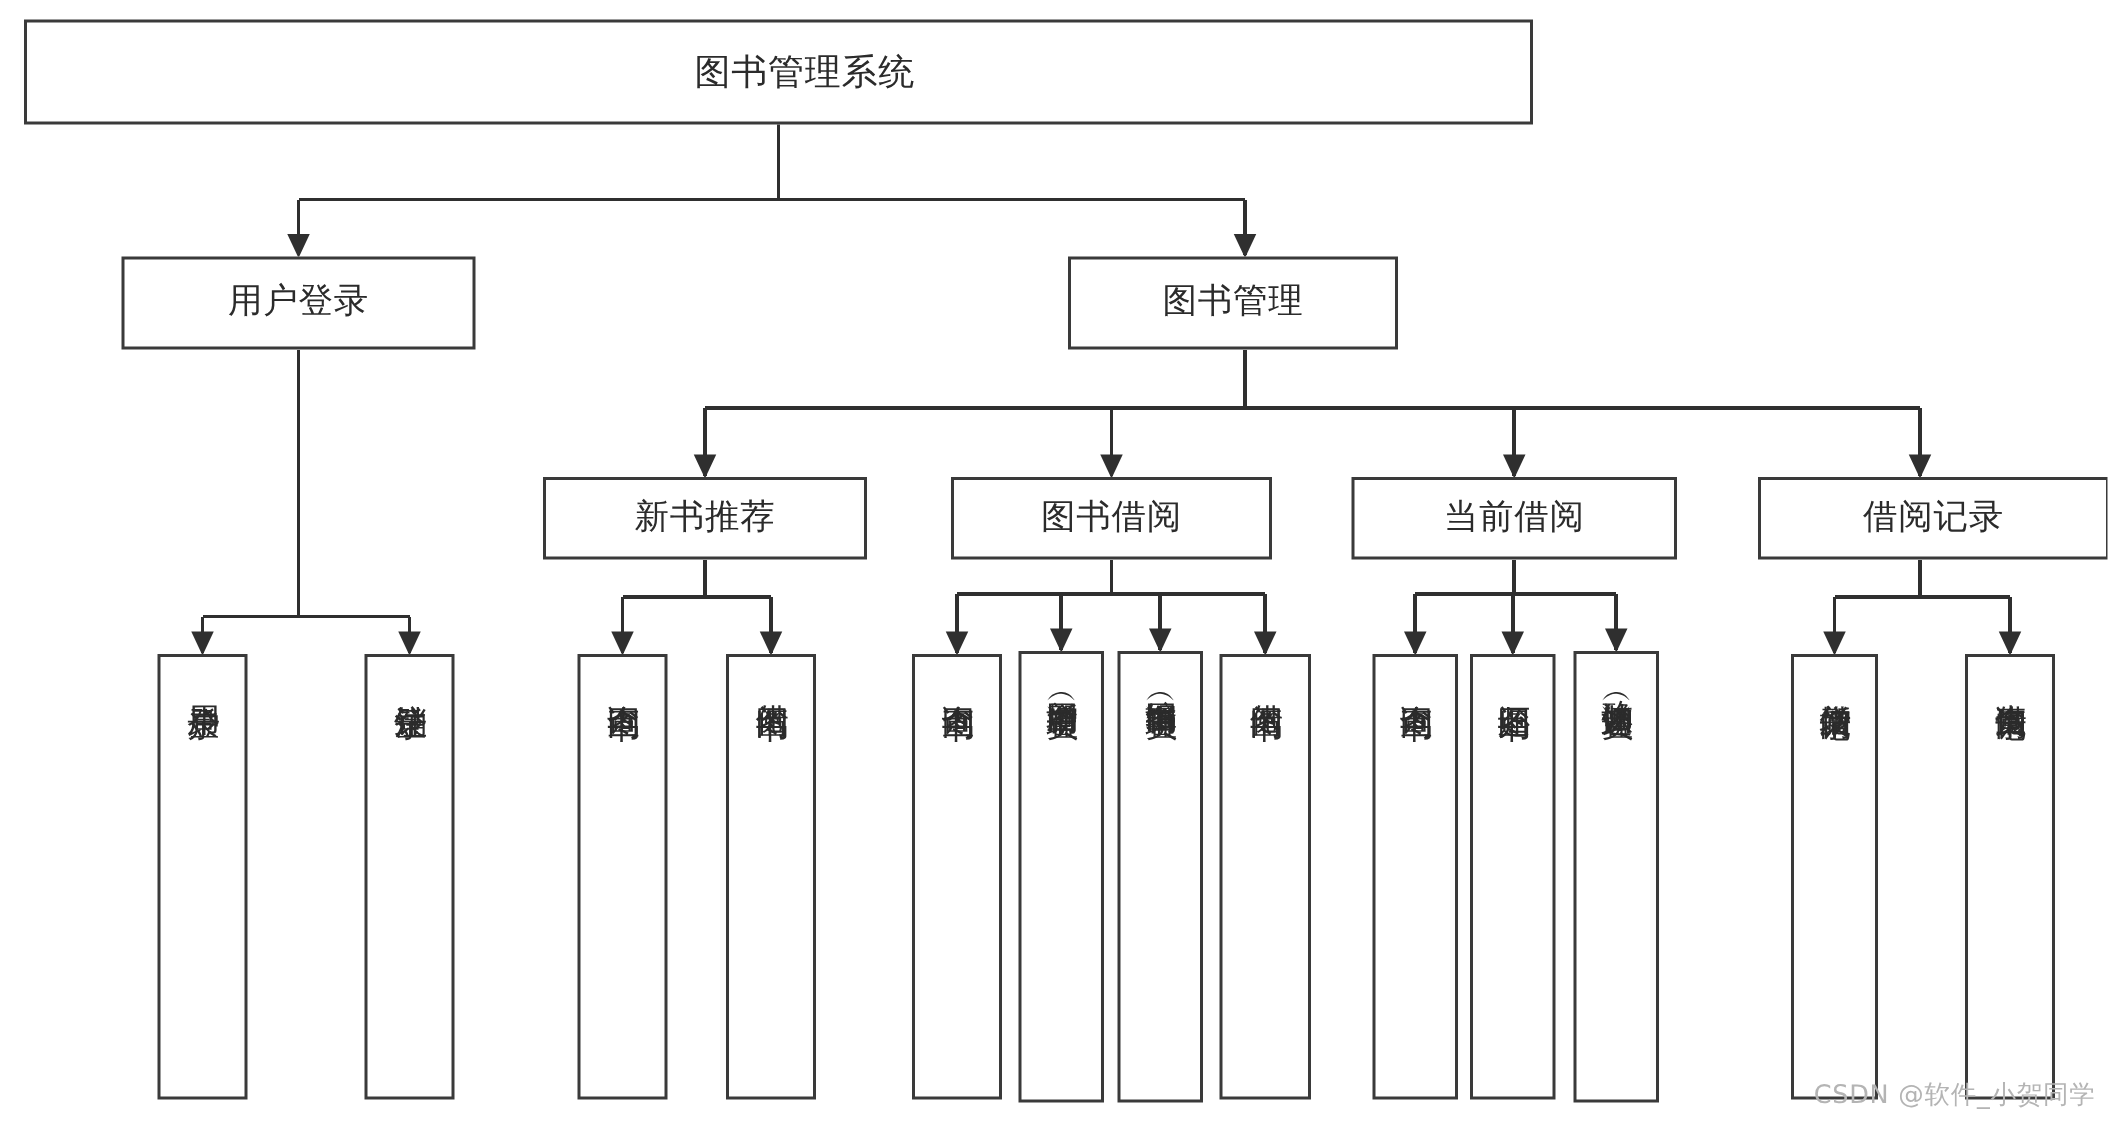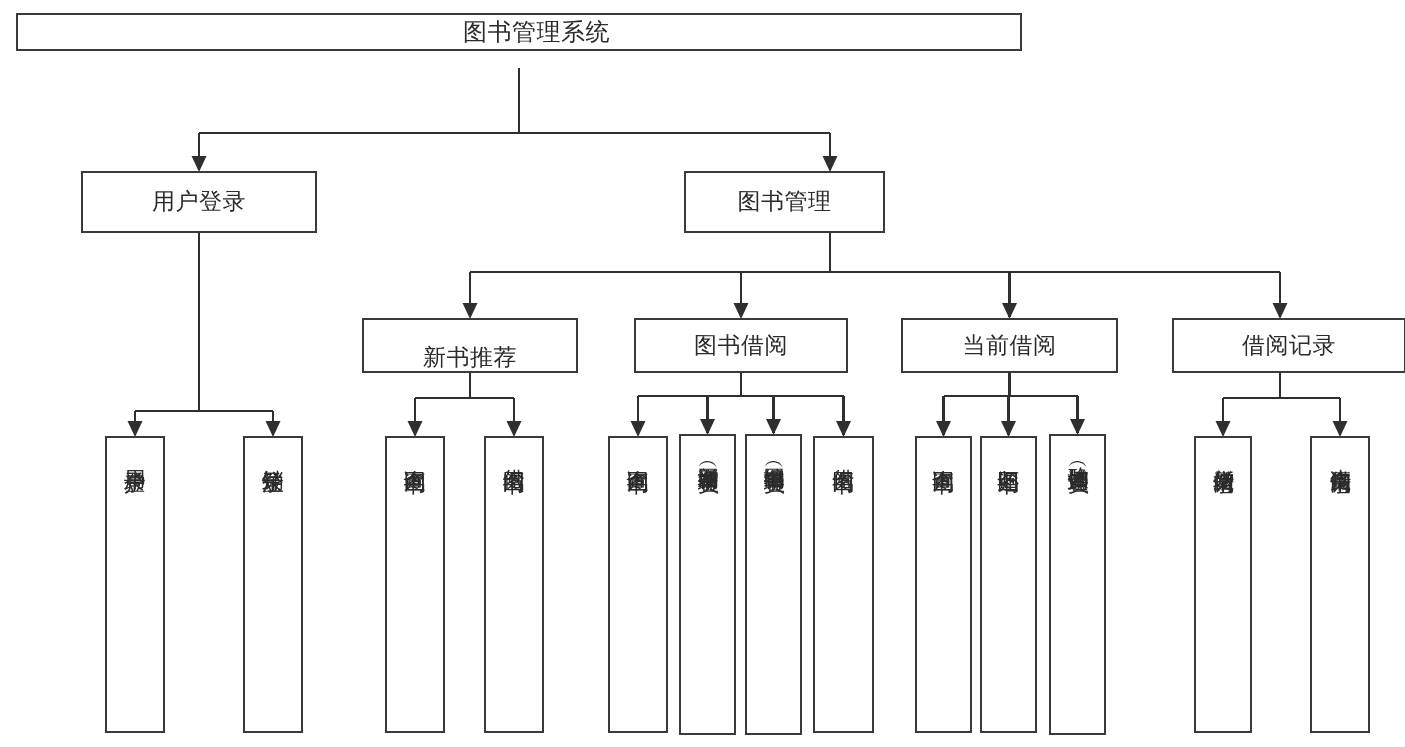--- a/index.html
+++ b/index.html
@@ -136,30 +136,30 @@
       <path d="M1070,419 L1085,419 L1077.5,435 Z" fill="#2f2f2f"></path>
       <line x1="1280" y1="373" x2="1280" y2="398" stroke="#2f2f2f" stroke-width="2.6" shape-rendering="crispEdges"></line>
       <line x1="1223" y1="398" x2="1340" y2="398" stroke="#2f2f2f" stroke-width="2.6" shape-rendering="crispEdges"></line>
       <line x1="1223" y1="398" x2="1223" y2="435" stroke="#2f2f2f" stroke-width="2.6" shape-rendering="crispEdges"></line>
       <path d="M1215.5,421 L1230.5,421 L1223,437 Z" fill="#2f2f2f"></path>
       <line x1="1340" y1="398" x2="1340" y2="435" stroke="#2f2f2f" stroke-width="2.6" shape-rendering="crispEdges"></line>
       <path d="M1332.5,421 L1347.5,421 L1340,437 Z" fill="#2f2f2f"></path>
     </svg>
 
   <div id="node-layer">
-      <div class="node h root" id="node-root" style="left: 16px; top: 13px; width: 1006px; height: 38px; padding-left: 35px;">
+      <div class="node h root" id="node-root" style="left: 16px; top: 13px; width: 1006px; height: 70px; padding-left: 35px;">
         <span class="label">图书管理系统</span>
       </div>
       <div class="node h" id="node-user-login" style="left: 81px; top: 171px; width: 236px; height: 62px;">
         <span class="label">用户登录</span>
       </div>
-      <div class="node h" id="node-book-manage" style="left: 684px; top: 171px; width: 201px; height: 62px;">
+      <div class="node h" id="node-book-manage" style="left: 712px; top: 171px; width: 220px; height: 62px;">
         <span class="label">图书管理</span>
       </div>
-      <div class="node h" id="node-new-book-recommend" style="left: 362px; top: 318px; width: 216px; height: 55px; align-items: flex-end;">
+      <div class="node h" id="node-new-book-recommend" style="left: 362px; top: 318px; width: 216px; height: 55px;">
         <span class="label">新书推荐</span>
       </div>
       <div class="node h" id="node-book-borrow" style="left: 634px; top: 318px; width: 214px; height: 55px; align-items: center;">
         <span class="label">图书借阅</span>
       </div>
       <div class="node h" id="node-current-borrow" style="left: 901px; top: 318px; width: 217px; height: 55px;">
         <span class="label">当前借阅</span>
       </div>
       <div class="node h" id="node-borrow-record" style="left: 1172px; top: 318px; width: 234px; height: 55px;">
         <span class="label">借阅记录</span>
@@ -198,13 +198,14 @@
         <span class="label">确认归还（管理员）</span>
       </div>
       <div class="node v tall" id="node-leaf-add-borrow-record" style="left: 1194px; top: 436px; width: 58px; height: 297px;">
         <span class="label">新增借阅记录</span>
       </div>
       <div class="node v tall" id="node-leaf-query-borrow-record" style="left: 1310px; top: 436px; width: 60px; height: 297px;">
         <span class="label">查询借阅记录</span>
       </div>
     </div>
 
+  <div id="watermark">CSDN @软件_小贺同学</div>
 </div>
 
 </body></html>

